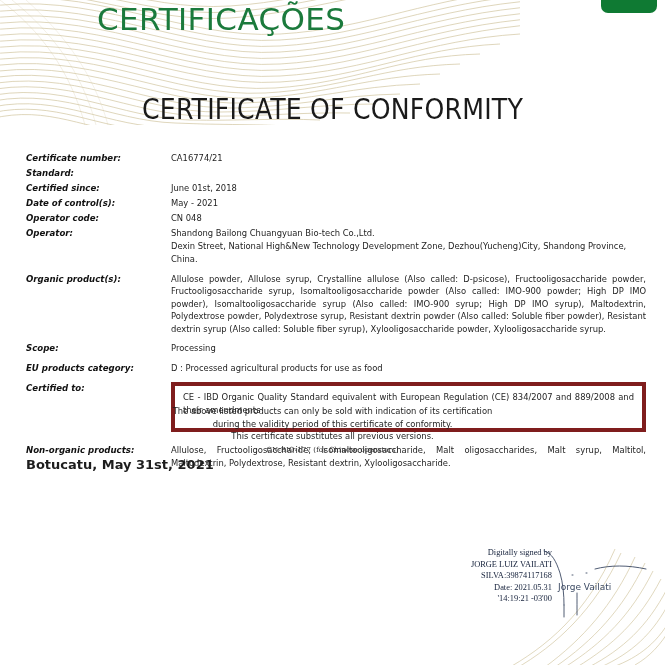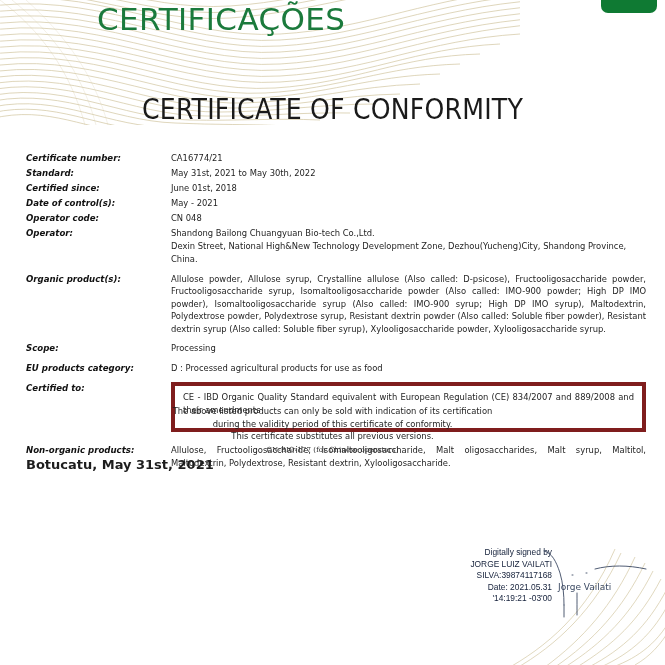--- a/index.html
+++ b/index.html
@@ -166,21 +166,21 @@
   }
   .sig-text {
     position: absolute;
     left: 0;
     top: 0;
     width: 122px;
     text-align: right;
     font-size: 8.4px;
     color: #14203a;
     line-height: 11.6px;
-    font-family: Liberation Sans, sans-serif;
+    font-family: Liberation Serif, serif;
   }
   .sig-text .ln { display: block; }
   .sig-name {
     position: absolute;
     left: 128px;
     top: 35px;
     font-size: 9px;
     color: #3c4a63;
     white-space: nowrap;
   }
@@ -260,21 +260,20 @@
 
   <div class="fields">
 
     <div class="row">
       <div class="label">Certificate number:</div>
       <div class="value">CA16774/21</div>
     </div>
 
     <div class="row">
       <div class="label">Standard:</div>
-      <div class="value">May 31st, 2021 to May 30th, 2022</div>
     </div>
 
     <div class="row">
       <div class="label">Certified since:</div>
       <div class="value">June 01st, 2018</div>
     </div>
 
     <div class="row">
       <div class="label">Date of control(s):</div>
       <div class="value">May - 2021</div>

